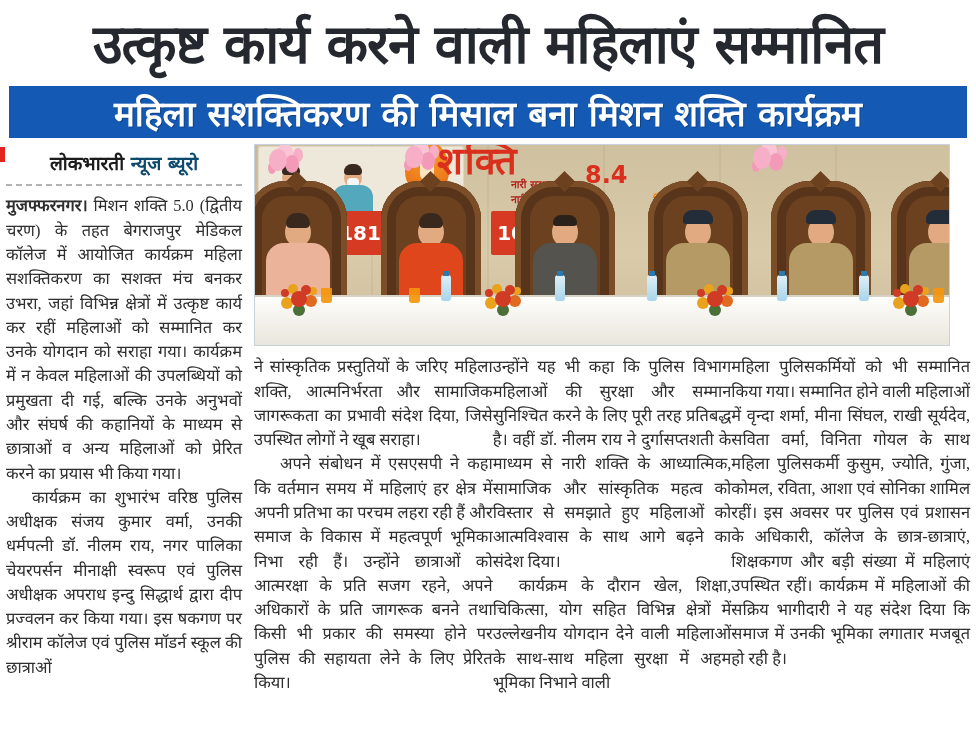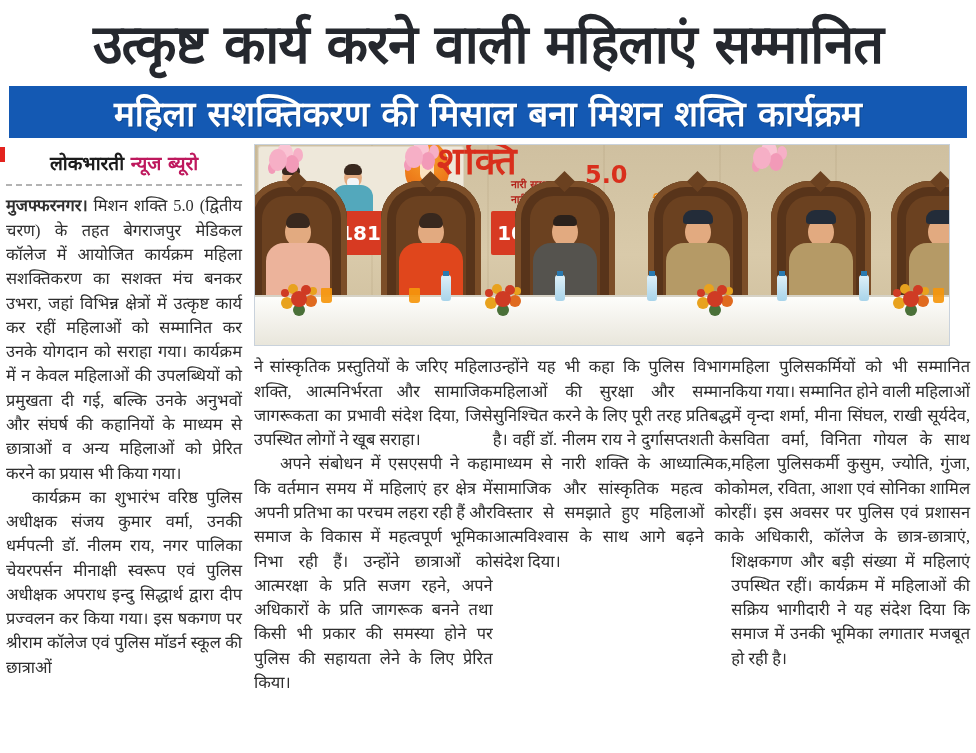--- a/index.html
+++ b/index.html
@@ -30,21 +30,21 @@
   .content{display:flex;gap:12px;padding:0 6px;}
   .col-first{width:236px;flex:none;position:relative;}
   .right-area{flex:1;min-width:0;}
 
   .byline{
     position:relative;text-align:center;
     font-family:"DejaVu Sans","Liberation Sans",sans-serif;
     font-weight:700;font-size:19px;color:#1b1b1b;
     padding:5px 0 7px;border-bottom:2px dashed #b3b3b3;
   }
-  .byline .bureau{color:#be185d;}
+  .byline .bureau{color:#0c4a6e;}
   .edge-mark{position:absolute;left:-6px;top:3px;width:5px;height:15px;background:#e3231e;}
 
   .acol{font-size:16.4px;line-height:1.48;text-align:justify;color:#2e2e2e;}
   .acol p{margin:0;}
   .acol p.lead{margin-top:8px;}
   .acol p.indent{text-indent:26px;}
   .dateline{font-weight:700;}
 
   
   .photo{
@@ -178,21 +178,21 @@
 
         <div class="logo">
             <div class="logo-hand"></div>
           </div>
         <div class="shakti-text">शक्ति</div>
         <div class="slogans">
           <span>नारी सुरक्षा</span>
           <span>नारी सम्मान</span>
           <span>नारी स्वावलंबन</span>
         </div>
-        <div class="version">5.0</div>
+        <div class="version">8.4</div>
         <div class="phase">द्वितीय चरण</div>
 
         <div class="tile t1">1090</div>
         <div class="tile t2">181</div>
         <div class="tile t3">076</div>
         <div class="tile t4">1098</div>
         <div class="tile t5">10</div>
 
         <div class="chair c1"></div>
         <div class="chair c2"></div>
@@ -257,20 +257,21 @@
         <div class="balloons bl3"></div>
       </div>
 
       <div class="text-cols">
         <div class="tcol acol">
           <p>ने सांस्कृतिक प्रस्तुतियों के जरिए महिला शक्ति, आत्मनिर्भरता और सामाजिक जागरूकता का प्रभावी संदेश दिया, जिसे उपस्थित लोगों ने खूब सराहा।</p>
           <p class="indent">अपने संबोधन में एसएसपी ने कहा कि वर्तमान समय में महिलाएं हर क्षेत्र में अपनी प्रतिभा का परचम लहरा रही हैं और समाज के विकास में महत्वपूर्ण भूमिका निभा रही हैं। उन्होंने छात्राओं को आत्मरक्षा के प्रति सजग रहने, अपने अधिकारों के प्रति जागरूक बनने तथा किसी भी प्रकार की समस्या होने पर पुलिस की सहायता लेने के लिए प्रेरित किया।</p>
         </div>
         <div class="tcol acol">
           <p>उन्होंने यह भी कहा कि पुलिस विभाग महिलाओं की सुरक्षा और सम्मान सुनिश्चित करने के लिए पूरी तरह प्रतिबद्ध है। वहीं डॉ. नीलम राय ने दुर्गासप्तशती के माध्यम से नारी शक्ति के आध्यात्मिक, सामाजिक और सांस्कृतिक महत्व को विस्तार से समझाते हुए महिलाओं को आत्मविश्वास के साथ आगे बढ़ने का संदेश दिया।</p>
+          <p class="indent">कार्यक्रम के दौरान खेल, शिक्षा, चिकित्सा, योग सहित विभिन्न क्षेत्रों में उल्लेखनीय योगदान देने वाली महिलाओं के साथ-साथ महिला सुरक्षा में अहम भूमिका निभाने वाली</p>
         </div>
         <div class="tcol acol">
           <p>महिला पुलिसकर्मियों को भी सम्मानित किया गया। सम्मानित होने वाली महिलाओं में वृन्दा शर्मा, मीना सिंघल, राखी सूर्यदेव, सविता वर्मा, विनिता गोयल के साथ महिला पुलिसकर्मी कुसुम, ज्योति, गुंजा, कोमल, रविता, आशा एवं सोनिका शामिल रहीं। इस अवसर पर पुलिस एवं प्रशासन के अधिकारी, कॉलेज के छात्र-छात्राएं, शिक्षकगण और बड़ी संख्या में महिलाएं उपस्थित रहीं। कार्यक्रम में महिलाओं की सक्रिय भागीदारी ने यह संदेश दिया कि समाज में उनकी भूमिका लगातार मजबूत हो रही है।</p>
         </div>
       </div>
 
     </div>
   </div>
 </div>
 

